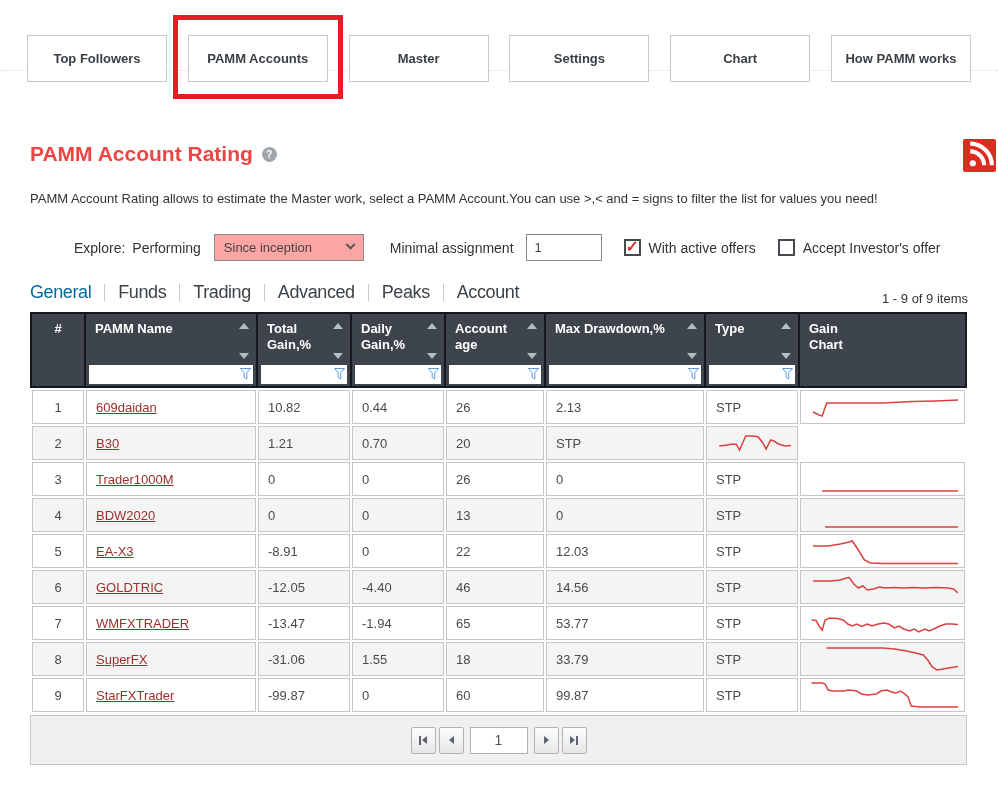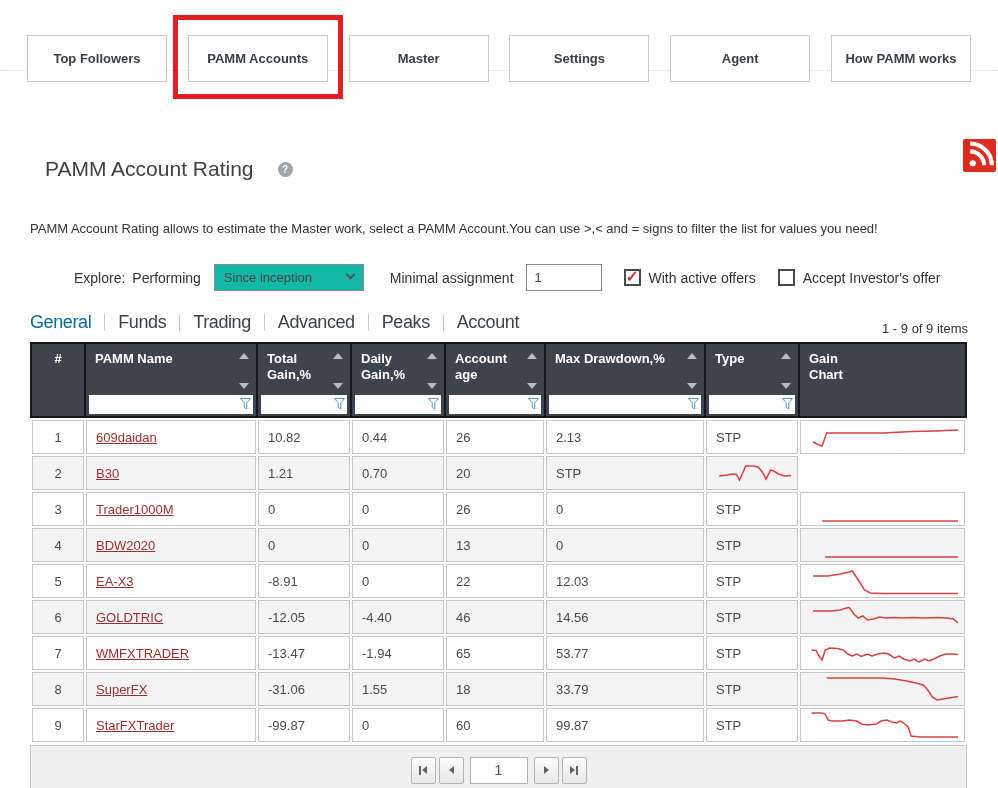--- a/index.html
+++ b/index.html
@@ -13,35 +13,35 @@
   .nav-btn { width:140px; height:47px; background:#fff; border:1px solid #c9c9c9;
              font-family:"Liberation Sans",sans-serif; font-size:13px; font-weight:bold;
              color:#3a3f44; cursor:pointer; }
   .annotation { position:absolute; top:-20px; left:-15px; right:-15px; bottom:-17px;
                 border:5px solid #e31e24; pointer-events:none; z-index:5; }
 
   .content { padding:0 30px; position:relative; }
 
   
   .title-row { margin-top:47px; display:flex; align-items:center; }
-  h1 { margin:15px; font-size:21px; font-weight:400; color:#404040; }
+  h1 { margin:0; font-size:21px; font-weight:700; color:#ef4444; }
   .help-badge { display:inline-block; width:15px; height:15px; border-radius:50%;
                 background:#a0a5aa; color:#fff; font-size:10px; font-weight:bold;
                 text-align:center; line-height:15px; margin-left:9px; cursor:pointer; }
   .rss { position:absolute; top:-3px; right:2px; width:33px; height:33px; cursor:pointer; }
 
   .desc { margin-top:25px; font-size:13px; color:#333; }
 
   
   .filter-row { margin-top:28px; display:flex; align-items:center; font-size:14px; color:#333;margin-left:44px; }
   .lbl-explore { font-weight:400; }
   .lbl-mode { margin-left:7px; margin-right:13px; }
   .select-box { width:150px; height:27px; border:1px solid #8a8a8a; display:flex;
                 align-items:center; justify-content:space-between; padding:12px 9px;
-                font-size:13px; color:#444; cursor:pointer; background:#14b8a6; }
+                font-size:13px; color:#444; cursor:pointer; background:#fca5a5; }
   .chev { width:7px; height:7px; border-right:2px solid #555; border-bottom:2px solid #555;
           transform:rotate(45deg) translate(-2px,-2px); }
   .lbl-min { margin-left:26px; margin-right:12px; }
   .txt-input { width:76px; height:27px; border:1px solid #8a8a8a; padding:0 8px;
                font-size:13px; color:#444; font-family:"Liberation Sans",sans-serif; }
   .cb-group { display:flex; align-items:center; margin-left:22px; }
   .cb { width:17px; height:17px; border:2px solid #454a50; background:#fff; margin-right:8px;
         cursor:pointer; position:relative; }
   .checkmark { display:none; color:#cf3a36; font-size:16px; font-weight:bold;
                position:absolute; top:-4px; left:0; }
@@ -105,21 +105,21 @@
 </head>
 <body>
 
 <div id="app">
   <div class="dotted-line"></div>
   <div class="nav-area">
       <div class="nav-wrap"><button class="nav-btn">Top Followers</button></div>
       <div class="nav-wrap"><button class="nav-btn">PAMM Accounts</button><div class="annotation"></div></div>
       <div class="nav-wrap"><button class="nav-btn">Master</button></div>
       <div class="nav-wrap"><button class="nav-btn">Settings</button></div>
-      <div class="nav-wrap"><button class="nav-btn">Agent</button></div>
+      <div class="nav-wrap"><button class="nav-btn">Chart</button></div>
       <div class="nav-wrap"><button class="nav-btn">How PAMM works</button></div>
     </div>
 
   <div class="content">
     <div class="title-row">
       <h1>PAMM Account Rating</h1>
       <span class="help-badge">?</span>
       <div class="rss">
         <svg viewBox="0 0 32 32" width="33" height="33">
           <rect width="32" height="32" rx="2" fill="#dd2b20"></rect>

